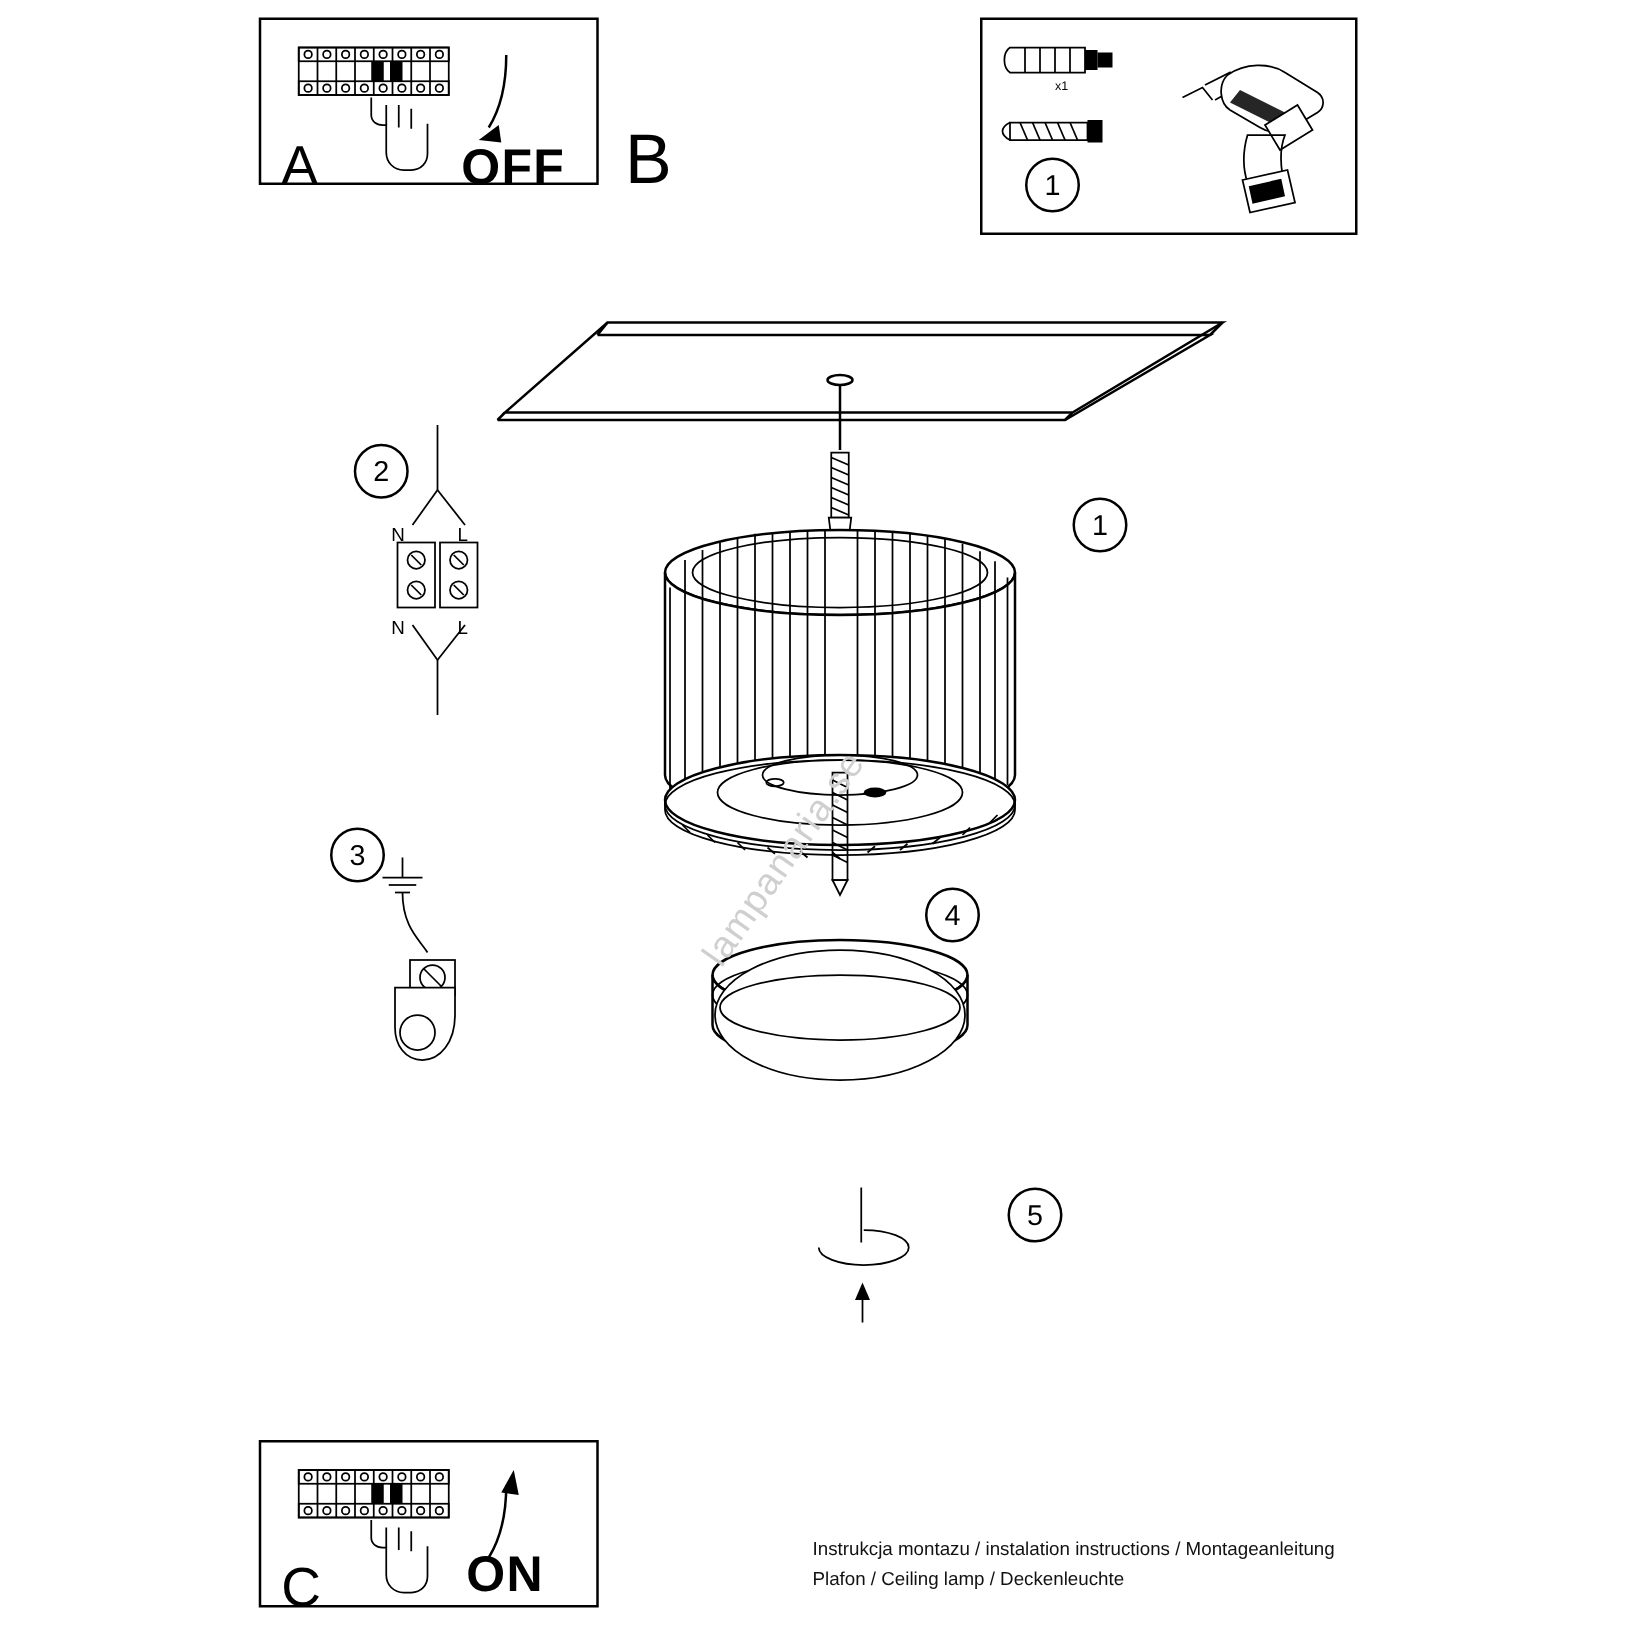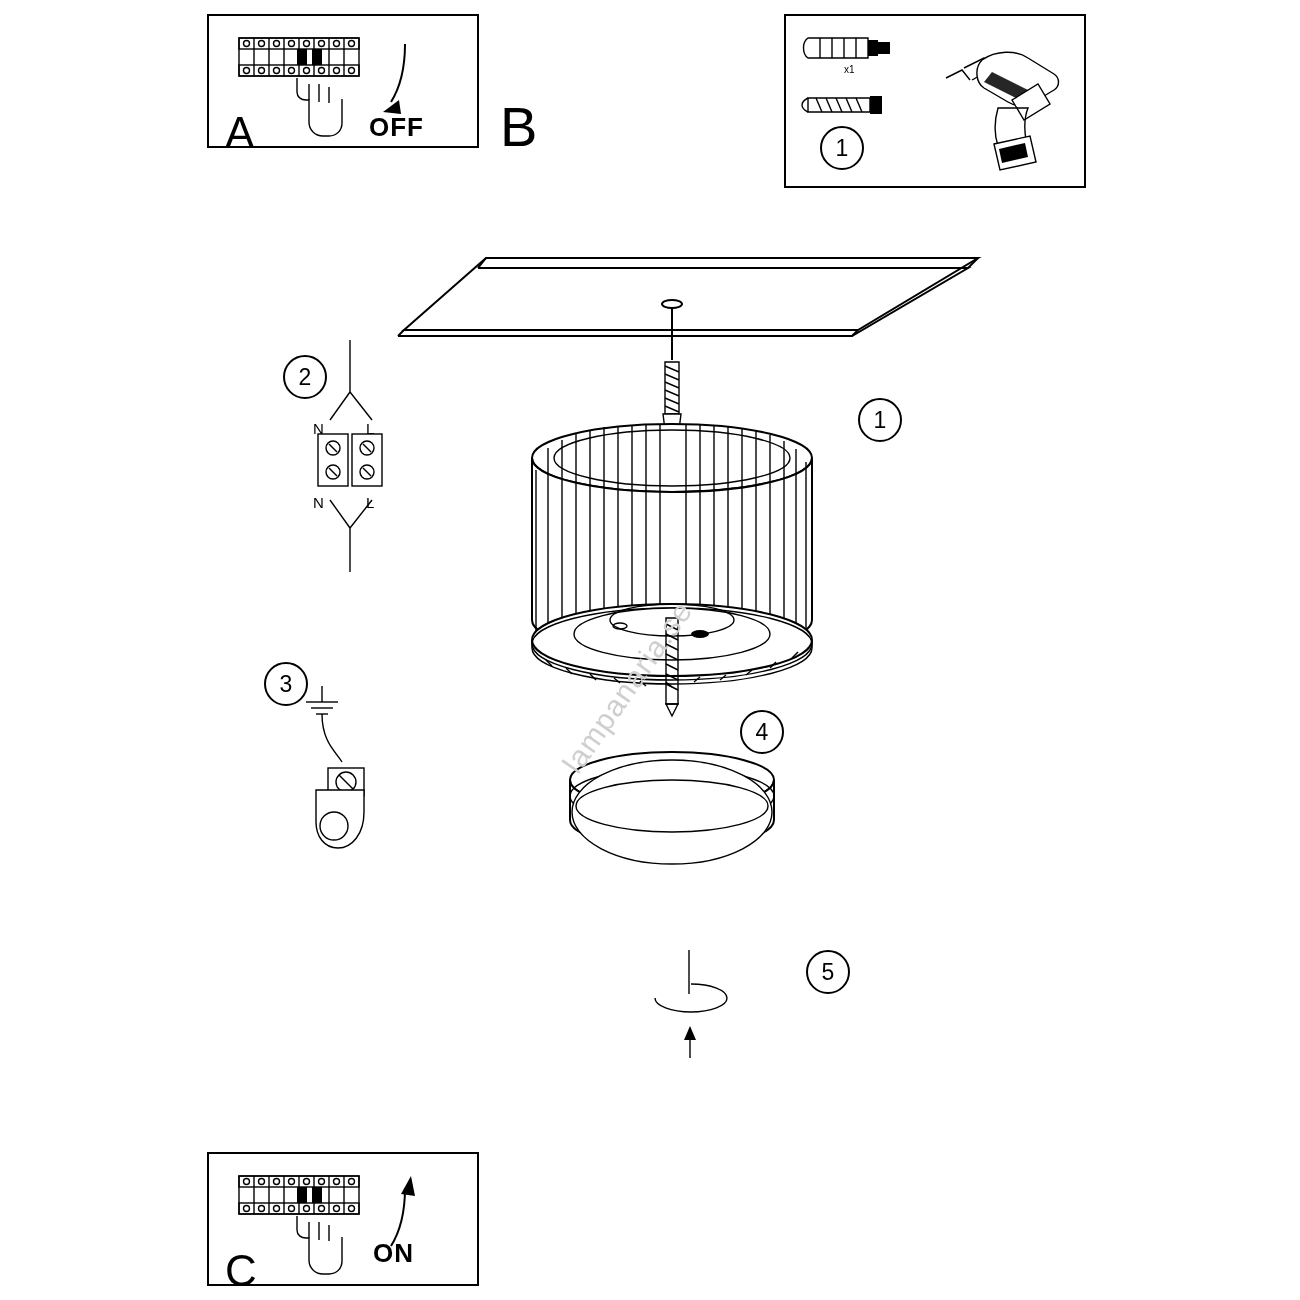--- a/index.html
+++ b/index.html
@@ -7,21 +7,21 @@
   #sheet{position:relative;width:1300px;height:1300px;overflow:hidden;background:#fff;}
 
   .panel{position:absolute;border:2px solid #000;background:#fff;box-sizing:border-box;}
 
   .lbl{position:absolute;font-family:"Liberation Sans",sans-serif;color:#000;}
 
   
   .bigletter{font-size:44px;font-weight:400;letter-spacing:0;}
   .bigB{font-size:56px;}
 
-  .offon{font-size:26px;font-weight:700;letter-spacing:1px;}
+  .offon{font-size:40px;font-weight:700;letter-spacing:1px;}
 
   .circnum{position:absolute;width:40px;height:40px;border:2px solid #000;border-radius:50%;
            display:flex;align-items:center;justify-content:center;font-size:23px;background:#fff;}
 
   .x1{position:absolute;font-size:10px;}
 
   .footer{position:absolute;font-size:15px;line-height:24px;color:#111;}
 
   .wm{position:absolute;font-size:30px;color:#cfcfcf;transform:rotate(-55deg);
       transform-origin:left top;letter-spacing:1px;white-space:nowrap;}
@@ -345,15 +345,17 @@
       <g>
         <path class="s" d="M182 92 C192 76 196 54 196 34"></path>
         <path class="sf" d="M202 22 l-10 18 l14 2 z"></path>
       </g>
     </svg>
     <div class="lbl bigletter" style="left:16px;top:92px;">C</div>
     <div class="lbl offon" style="left:164px;top:84px;">ON</div>
   </div>
 
   <div class="footer" style="left:650px;top:1228px;width:470px;">
+    <div>Instrukcja montazu / instalation instructions / Montageanleitung</div>
+    <div>Plafon / Ceiling lamp / Deckenleuchte</div>
   </div>
 
 </div>
 
 </body></html>

